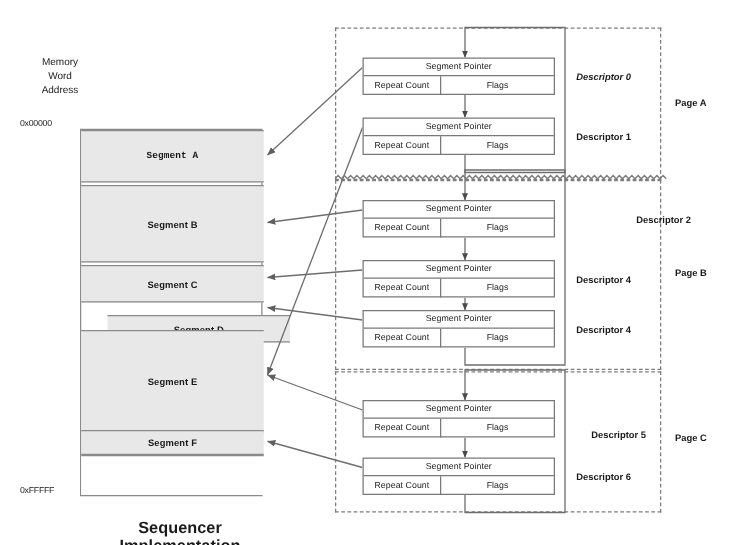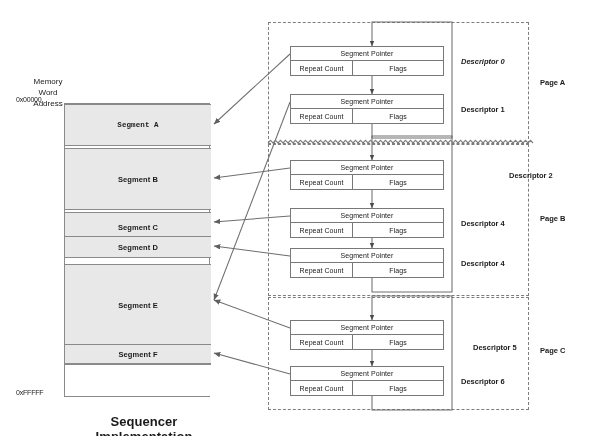--- a/index.html
+++ b/index.html
@@ -9,21 +9,21 @@
     color:#1a1a1a;
   }
   #stage{position:absolute;left:0;top:0;width:600px;height:436px;}
 
   
   #wires{position:absolute;left:0;top:0;width:600px;height:436px;overflow:visible;}
 
   
   .mem-axis-label{
     position:absolute;left:18px;top:44px;width:60px;
-    font-size:8px;line-height:11px;text-align:center;font-weight:400;margin-top:32px;
+    font-size:8px;line-height:11px;text-align:center;font-weight:400;
   }
   .addr{
     position:absolute;font-size:7px;left:16px;width:46px;text-align:left;
     letter-spacing:-0.2px;
   }
   #addr-top{top:96px;}
   #addr-bottom{top:389px;}
 
   #mem-column{
     position:absolute;left:64px;top:103px;width:146px;height:294px;
@@ -88,21 +88,21 @@
   <div id="mem-column">
       <div class="seg" style="top: 0px; height: 42px; font-family: Liberation Mono, monospace;">
         <span>Segment A</span>
       </div>
       <div class="seg" style="top: 44px; height: 62px;">
         <span>Segment B</span>
       </div>
       <div class="seg" style="top: 108px; height: 30px;">
         <span>Segment C</span>
       </div>
-      <div class="seg" style="top: 132px; height: 22px;">
+      <div class="seg" style="top: 148px; height: 22px; margin-left: 21px;">
         <span>Segment D</span>
       </div>
       <div class="seg" style="top: 160px; height: 82px;">
         <span>Segment E</span>
       </div>
       <div class="seg" style="top: 240px; height: 20px;">
         <span>Segment F</span>
       </div>
       <div class="seg blank" style="top: 260px; height: 32px;"></div>
     </div>

